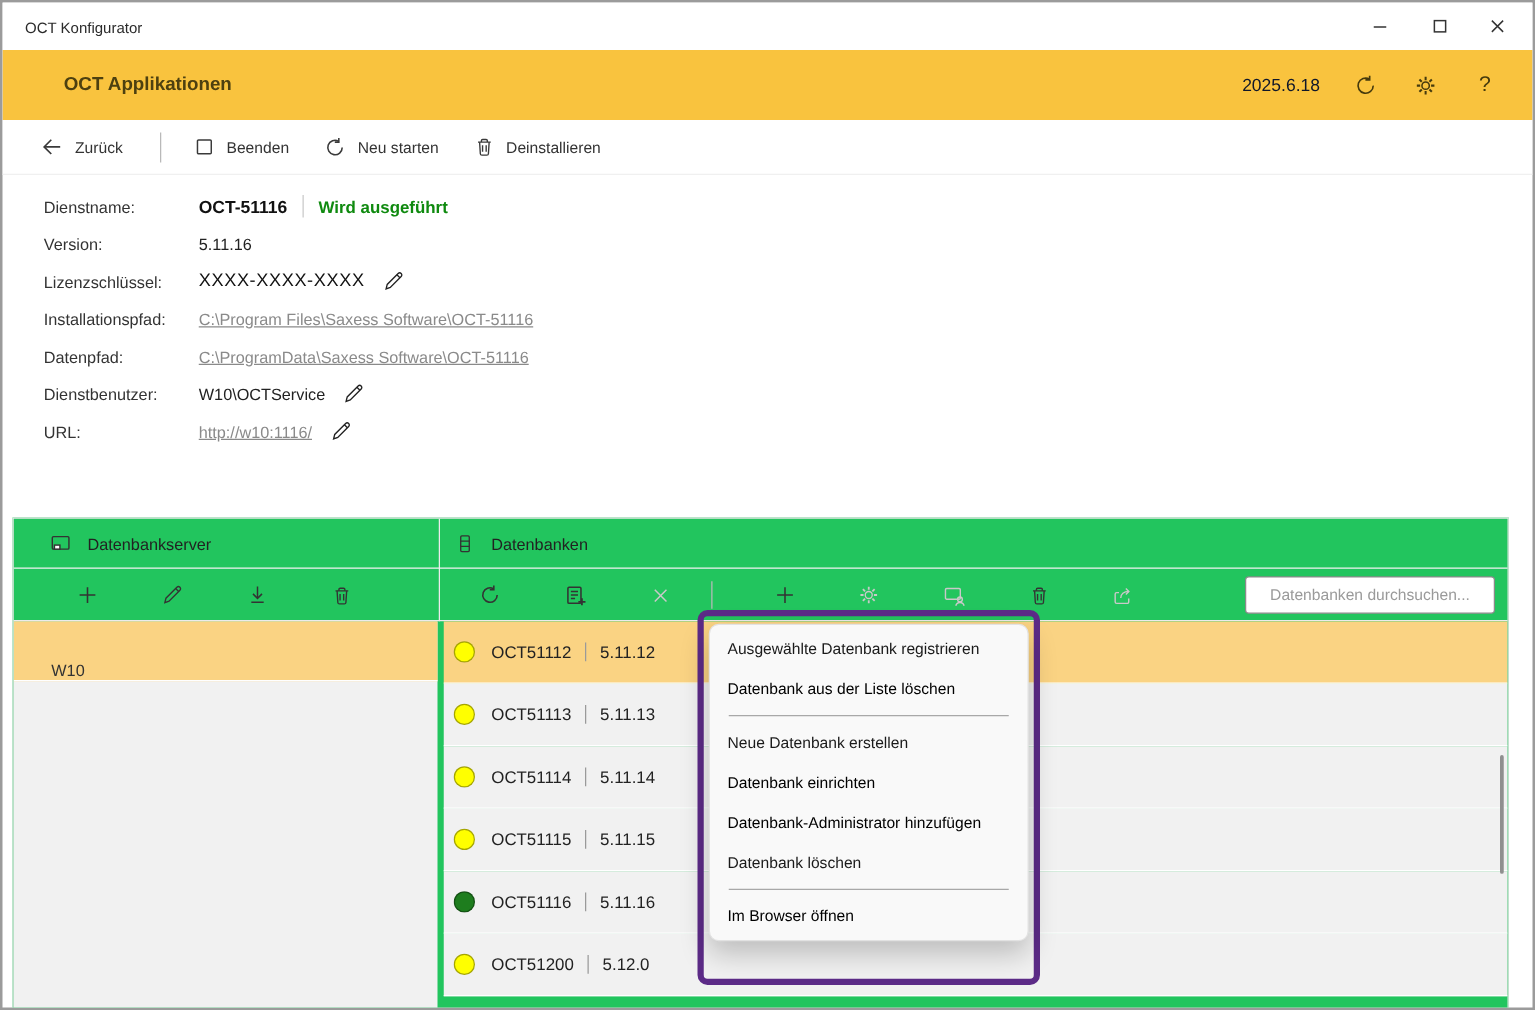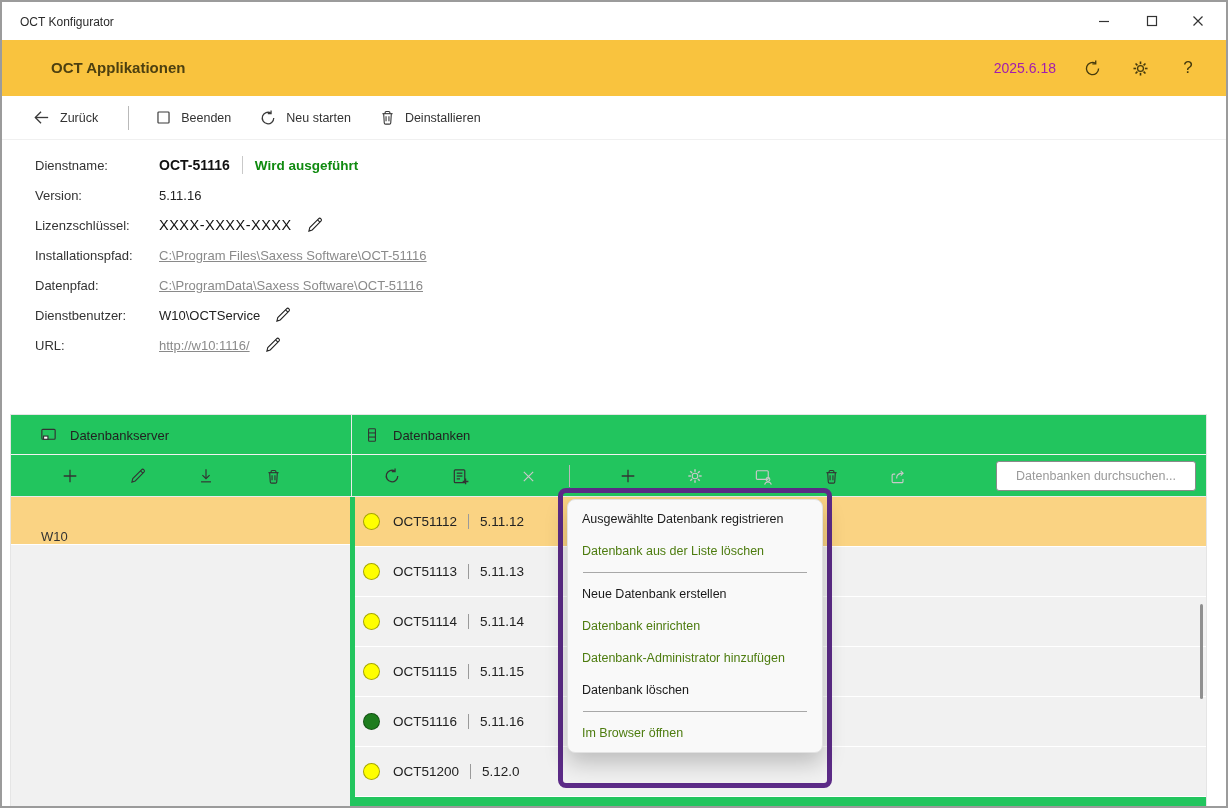--- a/index.html
+++ b/index.html
@@ -10,21 +10,21 @@
   
   .titlebar { position:absolute; left:0; top:0; right:0; height:38px; background:#fff; }
   .tb-title { position:absolute; left:18px; top:13px; font-size:12px; color:#2b2b2b; }
   .winbtn { position:absolute; top:6px; width:36px; height:26px; background:transparent; border:none; display:flex; align-items:center; justify-content:center; cursor:pointer; }
   .winbtn svg { stroke:#333; }
 
   
   .appheader { position:absolute; left:0; top:38px; right:0; height:56px; }
   .app-title { position:absolute; left:33px; top:19px; font-size:15px; font-weight:bold; color:#4d4010;margin-left:16px; }
   .header-right { position:absolute; right:26px; top:0; height:56px; display:flex; align-items:center; gap:24px; }
-  .header-date { font-size:14px; color:#a21caf; }
+  .header-date { font-size:14px; color:#0f172a; }
   .hbtn { background:transparent; border:none; width:24px; height:24px; display:flex; align-items:center; justify-content:center; color:#453a0d; cursor:pointer; }
   .hbtn svg { stroke:#453a0d; }
   .help-glyph { font-size:17px; color:#453a0d; font-weight:400; }
 
   
   .cmdbar { position:absolute; left:0; top:94px; right:0; height:44px; background:#fff; display:flex; align-items:center; padding-left:30px; border-bottom:1px solid #f0f0f0; }
   .cmd { display:flex; align-items:center; gap:9px; background:transparent; border:none; font-size:12.5px; color:#333; cursor:pointer; padding:0; margin-right:28px; font-family:inherit; }
   .cmd svg { stroke:#3a3a3a; }
   .cmd-sep { width:1px; height:24px; background:#b9b9b9; margin:0 26px 0 2px; }
 
@@ -63,21 +63,21 @@
   .dot { width:17px; height:17px; border-radius:50%; border:1px solid rgba(0,0,0,.35); flex:none; }
   .dbname { margin-left:13px; font-size:13.5px; color:#222; }
   .dbbar { width:1px; height:15px; background:#9a9a9a; margin:0 11px; }
   .dbver { font-size:13.5px; color:#222; }
   .scrollthumb { position:absolute; left:1189px; top:107px; width:3px; height:95px; background:#8f8f8f; border-radius:2px; cursor:pointer; }
 
   
   .menu-highlight { position:absolute; left:556px; top:486px; width:274px; height:300px; border:5px solid #5c2b87; border-radius:8px; pointer-events:none; }
   .ctxmenu { position:absolute; left:565px; top:497px; width:256px; background:#f9f9f9; border:1px solid #e2e2e2; border-radius:8px; box-shadow:0 10px 22px rgba(0,0,0,.22); padding:3px 0; }
   .mitem { height:32px; display:flex; align-items:center; padding:0 14px; font-size:12.5px; color:#1a1a1a; cursor:pointer; }
-  .mitem.disabled { color:#4d7c0f; cursor:default; }
+  .mitem.disabled { color:#000000; cursor:default; }
   .msep { height:1px; background:#a8a8a8; margin:5px 15px; }
 </style>
 </head>
 <body>
 
 <div class="window">
 
   <div class="titlebar">
     <span class="tb-title">OCT Konfigurator</span>
     <button class="winbtn" style="right:104px">

